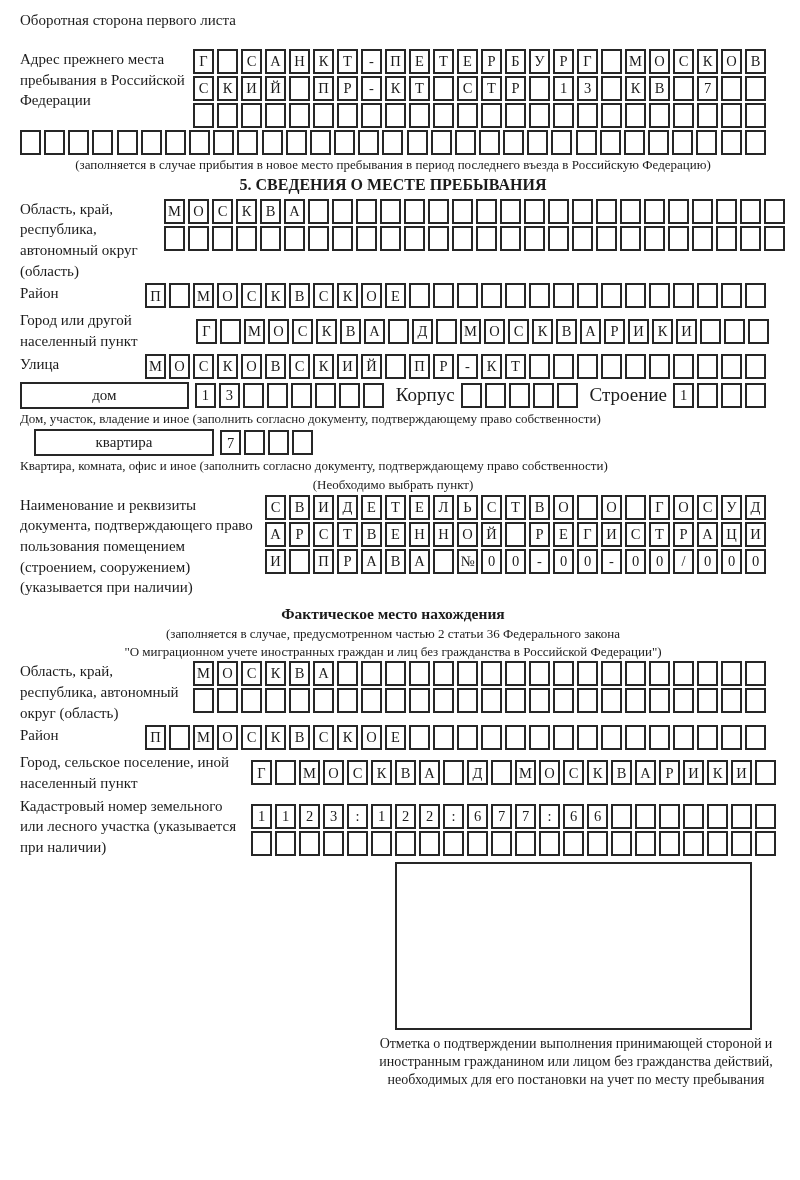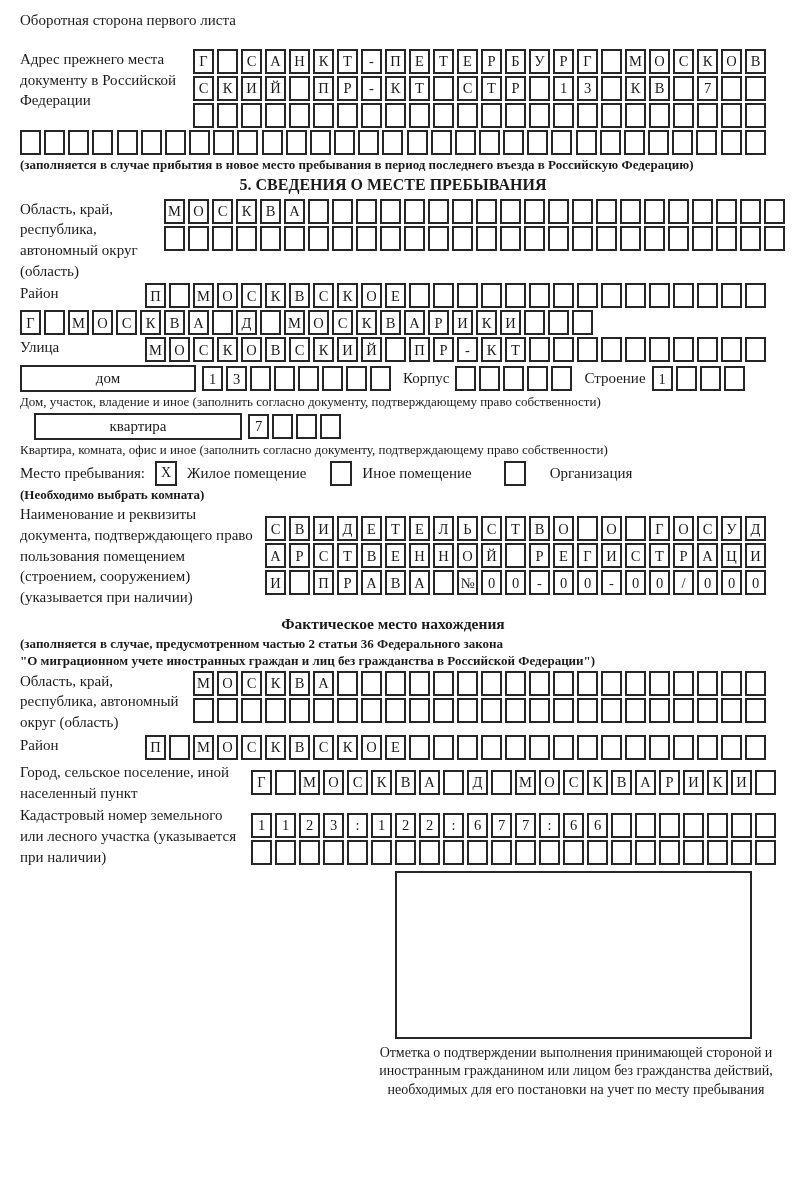--- a/index.html
+++ b/index.html
@@ -20,38 +20,38 @@
   }
   .cellrow { display:flex; gap:3px; justify-content:flex-end; }
   .cellrow.left { justify-content:flex-start; }
   .cellrow.full { justify-content:space-between; margin-top:2px; }
   .cellcol { display:flex; flex-direction:column; gap:2px; align-items:flex-end; margin-left:auto; }
 
   .frow { display:flex; align-items:flex-start; margin-bottom:2px; }
   .frow.vcenter { align-items:center; }
   .lbl { font-size:15px; line-height:1.38; flex:1 1 auto; padding-right:6px; }
 
-  .note-c { text-align:left; font-size:13px; line-height:1.2; margin:2px 0 2px 0;font-weight:bold; }
+  .note-c { text-align:center; font-size:13px; line-height:1.2; margin:2px 0 2px 0; }
   .sec-title { text-align:center; font-weight:bold; font-size:16px; margin:3px 0 5px 0; }
 
   .fieldbox {
     box-sizing:border-box; border:2px solid #262626; height:27px;
     display:flex; align-items:center; justify-content:center; font-size:15px;
   }
   .houseline { display:flex; align-items:center; gap:6px; margin-top:3px;font-family:Liberation Serif, serif; }
-  .inline-lbl { font-size:15px; white-space:nowrap; }
+  .inline-lbl { font-size:19px; white-space:nowrap; }
   .small-note { font-size:13px; line-height:1.2; margin:2px 0 3px 0; }
 
   .stayline { display:flex; align-items:center; gap:10px; margin-top:3px; font-size:15px; }
   .checkcell {
     width:22px; height:25px; box-sizing:border-box; border:2px solid #262626;
     display:flex; align-items:center; justify-content:center; font-size:14px; flex:0 0 auto;
   }
 
-  .doc-block { display:flex; align-items:center; margin-top:0; }
+  .doc-block { display:flex; align-items:flex-start; margin-top:0; }
   .doc-block .lbl { max-width:260px; }
 
   .fact-title { text-align:center; font-weight:bold; font-size:15.5px; margin:7px 0 3px 0; }
 
   .stamp-box {
     box-sizing:border-box; width:357px; height:168px;
     border:2px solid #262626; margin:4px 0 0 375px;
   }
   .stamp-caption {
     width:400px; margin:5px 0 6px 356px; text-align:center;
@@ -65,21 +65,21 @@
   .gap8 { width:8px; flex:0 0 auto; }
 </style>
 </head>
 <body>
 
 <div class="page">
 
   <div class="hdr">Оборотная сторона первого листа</div>
 
   <div class="frow">
-    <div class="lbl w165">Адрес прежнего места документу в Российской Федерации</div>
+    <div class="lbl w165">Адрес прежнего места пребывания в Российской Федерации</div>
     <div class="cellcol">
       <div class="cellrow">
           <div class="cell">Г</div>
           <div class="cell"></div>
           <div class="cell">С</div>
           <div class="cell">А</div>
           <div class="cell">Н</div>
           <div class="cell">К</div>
           <div class="cell">Т</div>
           <div class="cell">-</div>
@@ -279,20 +279,21 @@
         <div class="cell"></div>
         <div class="cell"></div>
         <div class="cell"></div>
         <div class="cell"></div>
         <div class="cell"></div>
         <div class="cell"></div>
       </div>
   </div>
 
   <div class="frow vcenter">
+    <div class="lbl w170">Город или другой населенный пункт</div>
     <div class="cellrow">
         <div class="cell">Г</div>
         <div class="cell"></div>
         <div class="cell">М</div>
         <div class="cell">О</div>
         <div class="cell">С</div>
         <div class="cell">К</div>
         <div class="cell">В</div>
         <div class="cell">А</div>
         <div class="cell"></div>
@@ -371,40 +372,31 @@
         <div class="cell">1</div>
         <div class="cell"></div>
         <div class="cell"></div>
         <div class="cell"></div>
       </div>
   </div>
   <div class="small-note">Дом, участок, владение и иное (заполнить согласно документу, подтверждающему право собственности)</div>
 
   <div class="houseline" style="margin-top:1px;">
     <span class="gap8"></span>
-    <div class="fieldbox" style="width:208px;">квартира</div>
+    <div class="fieldbox" style="width:180px;">квартира</div>
     <div class="cellrow left">
         <div class="cell">7</div>
         <div class="cell"></div>
         <div class="cell"></div>
         <div class="cell"></div>
       </div>
   </div>
   <div class="small-note">Квартира, комната, офис и иное (заполнить согласно документу, подтверждающему право собственности)</div>
 
-  <div class="stayline">
-    <span>Место пребывания:</span>
-    <span class="checkcell">X</span>
-    <span>Жилое помещение</span>
-    <span class="checkcell" style="margin-left:14px;"></span>
-    <span>Иное помещение</span>
-    <span class="checkcell" style="margin-left:22px;"></span>
-    <span style="margin-left:14px;">Организация</span>
-  </div>
-  <div class="note-c" style="margin-top:1px;">(Необходимо выбрать комната)</div>
+  <div class="note-c" style="margin-top:1px;">(Необходимо выбрать пункт)</div>
 
   <div class="doc-block">
     <div class="lbl">Наименование и реквизиты документа, подтверждающего право пользования помещением (строением, сооружением) (указывается при наличии)</div>
     <div class="cellcol">
       <div class="cellrow">
           <div class="cell">С</div>
           <div class="cell">В</div>
           <div class="cell">И</div>
           <div class="cell">Д</div>
           <div class="cell">Е</div>

